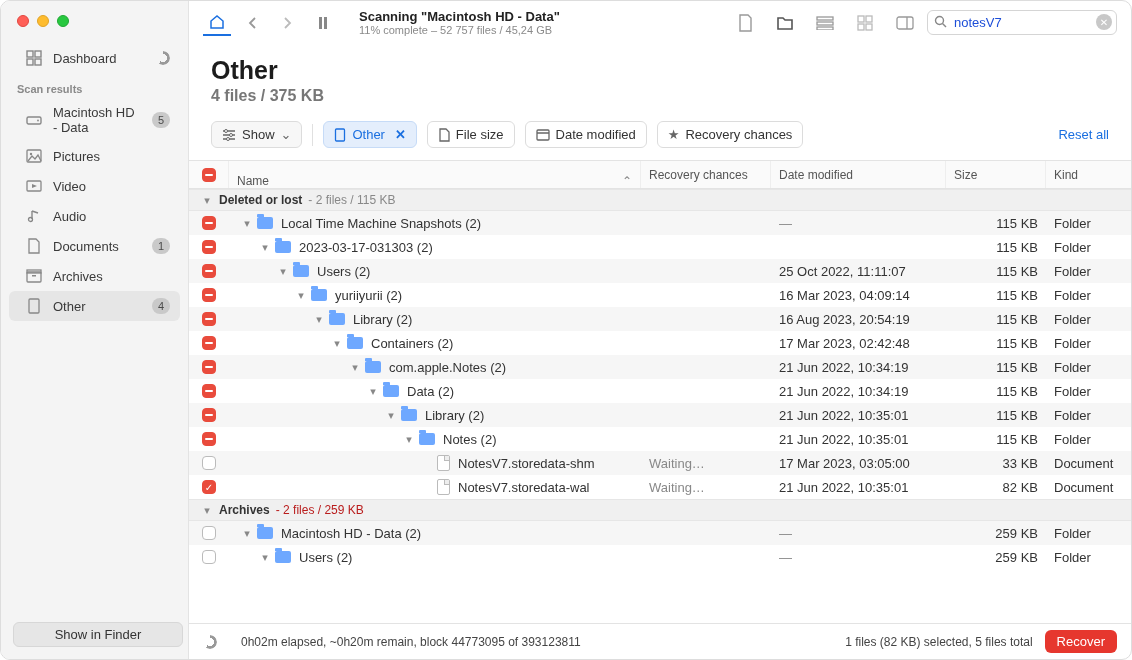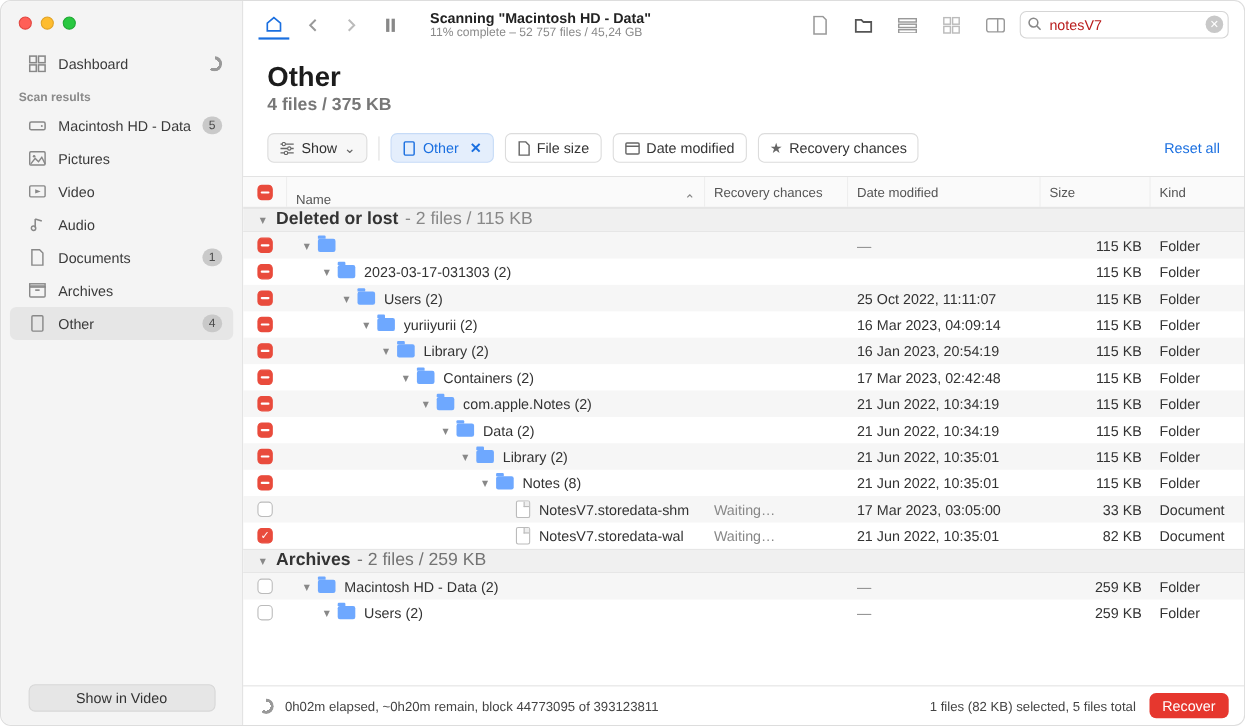--- a/index.html
+++ b/index.html
@@ -1,21 +1,21 @@
 <!DOCTYPE html>
 <html><head>
 <meta charset="utf-8">
 <style>
 * { box-sizing: border-box; margin: 0; padding: 0; }
 body { font-family: -apple-system, "Helvetica Neue", Arial, sans-serif; font-size: 13px; color: #333; background: #fff; width: 1132px; height: 660px; overflow: hidden; border: 1px solid #ddd; border-radius: 10px; position: relative; }
 .app { display: flex; flex-direction: column; height: 100%; }
 .main-row { display: flex; flex: 1; min-height: 0; }
 
 
-.sidebar { width: 220px; background: #f4f4f4; display: flex; flex-direction: column; border-right: 1px solid #e3e3e3; }
+.sidebar { width: 188px; background: #f4f4f4; display: flex; flex-direction: column; border-right: 1px solid #e3e3e3; }
 .traffic { display: flex; gap: 8px; padding: 14px 14px 16px 16px; }
 .traffic span { width: 12px; height: 12px; border-radius: 50%; display: inline-block; }
 .tl-red { background: #ff5f57; border: 0.5px solid #e24640; }
 .tl-yellow { background: #febc2e; border: 0.5px solid #e1a325; }
 .tl-green { background: #28c840; border: 0.5px solid #20a834; }
 
 .side-item { display: flex; align-items: center; gap: 10px; padding: 6px 10px 6px 16px; color: #3a3a3a; border-radius: 6px; margin: 0 8px; cursor: pointer; }
 .side-item.active { background: #e6e6e6; }
 .side-item .icon { width: 18px; height: 18px; display: flex; align-items: center; justify-content: center; color: #8a8a8a; }
 .side-item .label { flex: 1; }
@@ -29,21 +29,21 @@
 
 .content { flex: 1; display: flex; flex-direction: column; min-width: 0; }
 .toolbar { display: flex; align-items: center; gap: 8px; padding: 8px 14px 4px 14px; }
 .tb-btn { width: 28px; height: 26px; display: flex; align-items: center; justify-content: center; color: #888; border-radius: 6px; cursor: pointer; }
 .tb-btn.active { color: #1a6fe0; border-bottom: 2px solid #1a6fe0; border-radius: 0; }
 .tb-group { display: flex; gap: 6px; }
 .title-block { margin-left: 14px; flex: 1; min-width: 0; }
 .title-block .title { font-weight: 600; font-size: 13px; color: #222; }
 .title-block .subtitle { font-size: 11px; color: #8a8a8a; }
 .search { position: relative; width: 190px; }
-.search input { width: 100%; padding: 4px 22px 4px 26px; border: 1px solid #d5d5d5; border-radius: 6px; font-size: 13px; color: #b91c1c; outline: none; }
+.search input { width: 100%; padding: 4px 22px 4px 26px; border: 1px solid #d5d5d5; border-radius: 6px; font-size: 13px; color: #1d4ed8; outline: none; }
 .search .mag { position: absolute; left: 7px; top: 5px; color: #888; }
 .search .clear { position: absolute; right: 5px; top: 4px; width: 16px; height: 16px; border-radius: 50%; background: #c8c8c8; color: #fff; display: flex; align-items: center; justify-content: center; font-size: 10px; cursor: pointer; }
 
 .header-block { padding: 16px 22px 6px; }
 .header-block h1 { font-size: 25px; font-weight: 700; color: #1c1c1c; }
 .header-block .sub { font-size: 16px; color: #777; font-weight: 600; margin-top: 2px; }
 
 .filter-row { display: flex; align-items: center; gap: 10px; padding: 10px 22px 12px; }
 .chip { display: flex; align-items: center; gap: 6px; padding: 5px 10px; border: 1px solid #dcdcdc; border-radius: 6px; background: #fff; cursor: pointer; color: #333; font-size: 13px; }
 .chip.show { background: #f7f7f7; }
@@ -66,21 +66,21 @@
 .c-date { width: 175px; }
 .c-size { width: 100px; justify-content: flex-end; padding-right: 14px; }
 .c-kind { width: 85px; }
 .sort-caret { margin-left: auto; color: #888; }
 
 .tbody { overflow-y: auto; flex: 1; }
 .row { display: flex; align-items: center; height: 24px; font-size: 13px; }
 .row.alt { background: #f6f6f6; }
 .row .cell { padding: 0 8px; display: flex; align-items: center; height: 100%; overflow: hidden; white-space: nowrap; }
 .row .c-name { gap: 4px; }
-.group-row { display: flex; align-items: center; height: 22px; background: #f0f0f0; font-size: 16px; color: #555; padding-left: 12px; gap: 6px; border-top: 1px solid #e6e6e6; border-bottom: 1px solid #e6e6e6; }
+.group-row { display: flex; align-items: center; height: 22px; background: #f0f0f0; font-size: 12px; color: #555; padding-left: 12px; gap: 6px; border-top: 1px solid #e6e6e6; border-bottom: 1px solid #e6e6e6; }
 .group-row strong { color: #333; }
 
 .cbox { width: 14px; height: 14px; border-radius: 4px; border: 1px solid #bbb; display: inline-flex; align-items: center; justify-content: center; background: #fff; cursor: pointer; }
 .cbox.no { background: #e94b3c; border-color: #e94b3c; }
 .cbox.no::after { content: ""; width: 8px; height: 2px; background: #fff; border-radius: 1px; }
 .cbox.yes { background: #e94b3c; border-color: #e94b3c; }
 .cbox.yes::after { content: "✓"; color: #fff; font-size: 10px; }
 
 .disc { display: inline-flex; align-items: center; justify-content: center; width: 12px; color: #888; cursor: pointer; }
 .disc.down::before { content: "▾"; font-size: 11px; }
@@ -88,21 +88,21 @@
 .foldericon { width: 16px; height: 12px; background: #6ea8ff; border-radius: 2px; position: relative; margin-right: 4px; flex: 0 0 16px; }
 .foldericon::before { content: ""; position: absolute; top: -3px; left: 0; width: 7px; height: 3px; background: #6ea8ff; border-radius: 1px 1px 0 0; }
 .docicon { width: 13px; height: 16px; background: #fff; border: 1px solid #bbb; border-radius: 2px; position: relative; margin-right: 4px; flex: 0 0 13px; }
 .docicon::after { content: ""; position: absolute; top: 0; right: 0; width: 4px; height: 4px; background: #eee; border-left: 1px solid #bbb; border-bottom: 1px solid #bbb; }
 
 .name-text { overflow: hidden; text-overflow: ellipsis; }
 .indent { display: inline-block; flex: 0 0 auto; }
 .dash { color: #888; }
 
 
-.status { height: 36px; border-top: 1px solid #e3e3e3; display: flex; align-items: center; padding: 0 14px; gap: 10px; font-size: 12px; color: #444; }
+.status { height: 36px; border-top: 1px solid #e3e3e3; display: flex; align-items: center; padding: 0 14px; gap: 24px; font-size: 12px; color: #444; }
 .status .right { margin-left: auto; display: flex; align-items: center; gap: 12px; }
 .recover-btn { background: #e6372e; color: #fff; border: none; border-radius: 6px; padding: 4px 12px; font-size: 13px; cursor: pointer; font-weight: 500; }
 
 svg { display: block; }
 </style>
 </head>
 <body>
 <div class="app">
 
 <div class="main-row">
@@ -189,21 +189,21 @@
       <span class="icon">
             <svg width="14" height="16" viewBox="0 0 14 16">
               <rect x="2" y="1" width="10" height="14" rx="1" fill="none" stroke="#888" stroke-width="1.3"></rect>
             </svg>
           </span>
       <span class="label">Other</span>
       <span class="badge">4</span>
     </div>
 
     <div class="sidebar-bottom">
-      <div class="show-finder">Show in Video</div>
+      <div class="show-finder">Show in Finder</div>
     </div>
   </aside>
 
   <div class="content">
     <div class="toolbar">
       <div class="tb-btn active">
             <svg width="18" height="18" viewBox="0 0 18 18">
               <path d="M3 8 L9 3 L15 8 V15 H3 Z" fill="none" stroke="#1a6fe0" stroke-width="1.5"></path>
             </svg>
           </div>
@@ -360,20 +360,21 @@
               <span style="color: rgb(136, 136, 136);"> - 2 files / 115 KB</span>
             </div>
             <div class="row alt">
               <div class="cell c-check">
                 <span class="cbox no"></span>
               </div>
               <div class="cell c-name">
                 <span class="indent" style="width: 0px;"></span>
                 <span class="disc down"></span>
                 <span class="foldericon"></span>
+                <span class="name-text">Local Time Machine Snapshots (2)</span>
               </div>
               <div class="cell c-rec" style="color: rgb(136, 136, 136);"></div>
               <div class="cell c-date">
                 <span class="dash">—</span>
               </div>
               <div class="cell c-size">115 KB</div>
               <div class="cell c-kind">Folder</div>
             </div>
             <div class="row">
               <div class="cell c-check">
@@ -424,21 +425,21 @@
               <div class="cell c-check">
                 <span class="cbox no"></span>
               </div>
               <div class="cell c-name">
                 <span class="indent" style="width: 72px;"></span>
                 <span class="disc down"></span>
                 <span class="foldericon"></span>
                 <span class="name-text">Library (2)</span>
               </div>
               <div class="cell c-rec" style="color: rgb(136, 136, 136);"></div>
-              <div class="cell c-date">16 Jan 2023, 20:54:19</div>
+              <div class="cell c-date">16 Aug 2023, 20:54:19</div>
               <div class="cell c-size">115 KB</div>
               <div class="cell c-kind">Folder</div>
             </div>
             <div class="row">
               <div class="cell c-check">
                 <span class="cbox no"></span>
               </div>
               <div class="cell c-name">
                 <span class="indent" style="width: 90px;"></span>
                 <span class="disc down"></span>
@@ -496,21 +497,21 @@
               <div class="cell c-kind">Folder</div>
             </div>
             <div class="row">
               <div class="cell c-check">
                 <span class="cbox no"></span>
               </div>
               <div class="cell c-name">
                 <span class="indent" style="width: 162px;"></span>
                 <span class="disc down"></span>
                 <span class="foldericon"></span>
-                <span class="name-text">Notes (8)</span>
+                <span class="name-text">Notes (2)</span>
               </div>
               <div class="cell c-rec" style="color: rgb(136, 136, 136);"></div>
               <div class="cell c-date">21 Jun 2022, 10:35:01</div>
               <div class="cell c-size">115 KB</div>
               <div class="cell c-kind">Folder</div>
             </div>
             <div class="row alt">
               <div class="cell c-check">
                 <span class="cbox"></span>
               </div>
@@ -536,21 +537,21 @@
                 <span class="name-text">NotesV7.storedata-wal</span>
               </div>
               <div class="cell c-rec" style="color: rgb(136, 136, 136);">Waiting…</div>
               <div class="cell c-date">21 Jun 2022, 10:35:01</div>
               <div class="cell c-size">82 KB</div>
               <div class="cell c-kind">Document</div>
             </div>
             <div class="group-row">
               <span class="disc down"></span>
               <strong>Archives</strong>
-              <span style="color: #737373;"> - 2 files / 259 KB</span>
+              <span style="color: #b91c1c;"> - 2 files / 259 KB</span>
             </div>
             <div class="row alt">
               <div class="cell c-check">
                 <span class="cbox"></span>
               </div>
               <div class="cell c-name">
                 <span class="indent" style="width: 0px;"></span>
                 <span class="disc down"></span>
                 <span class="foldericon"></span>
                 <span class="name-text">Macintosh HD - Data (2)</span>

